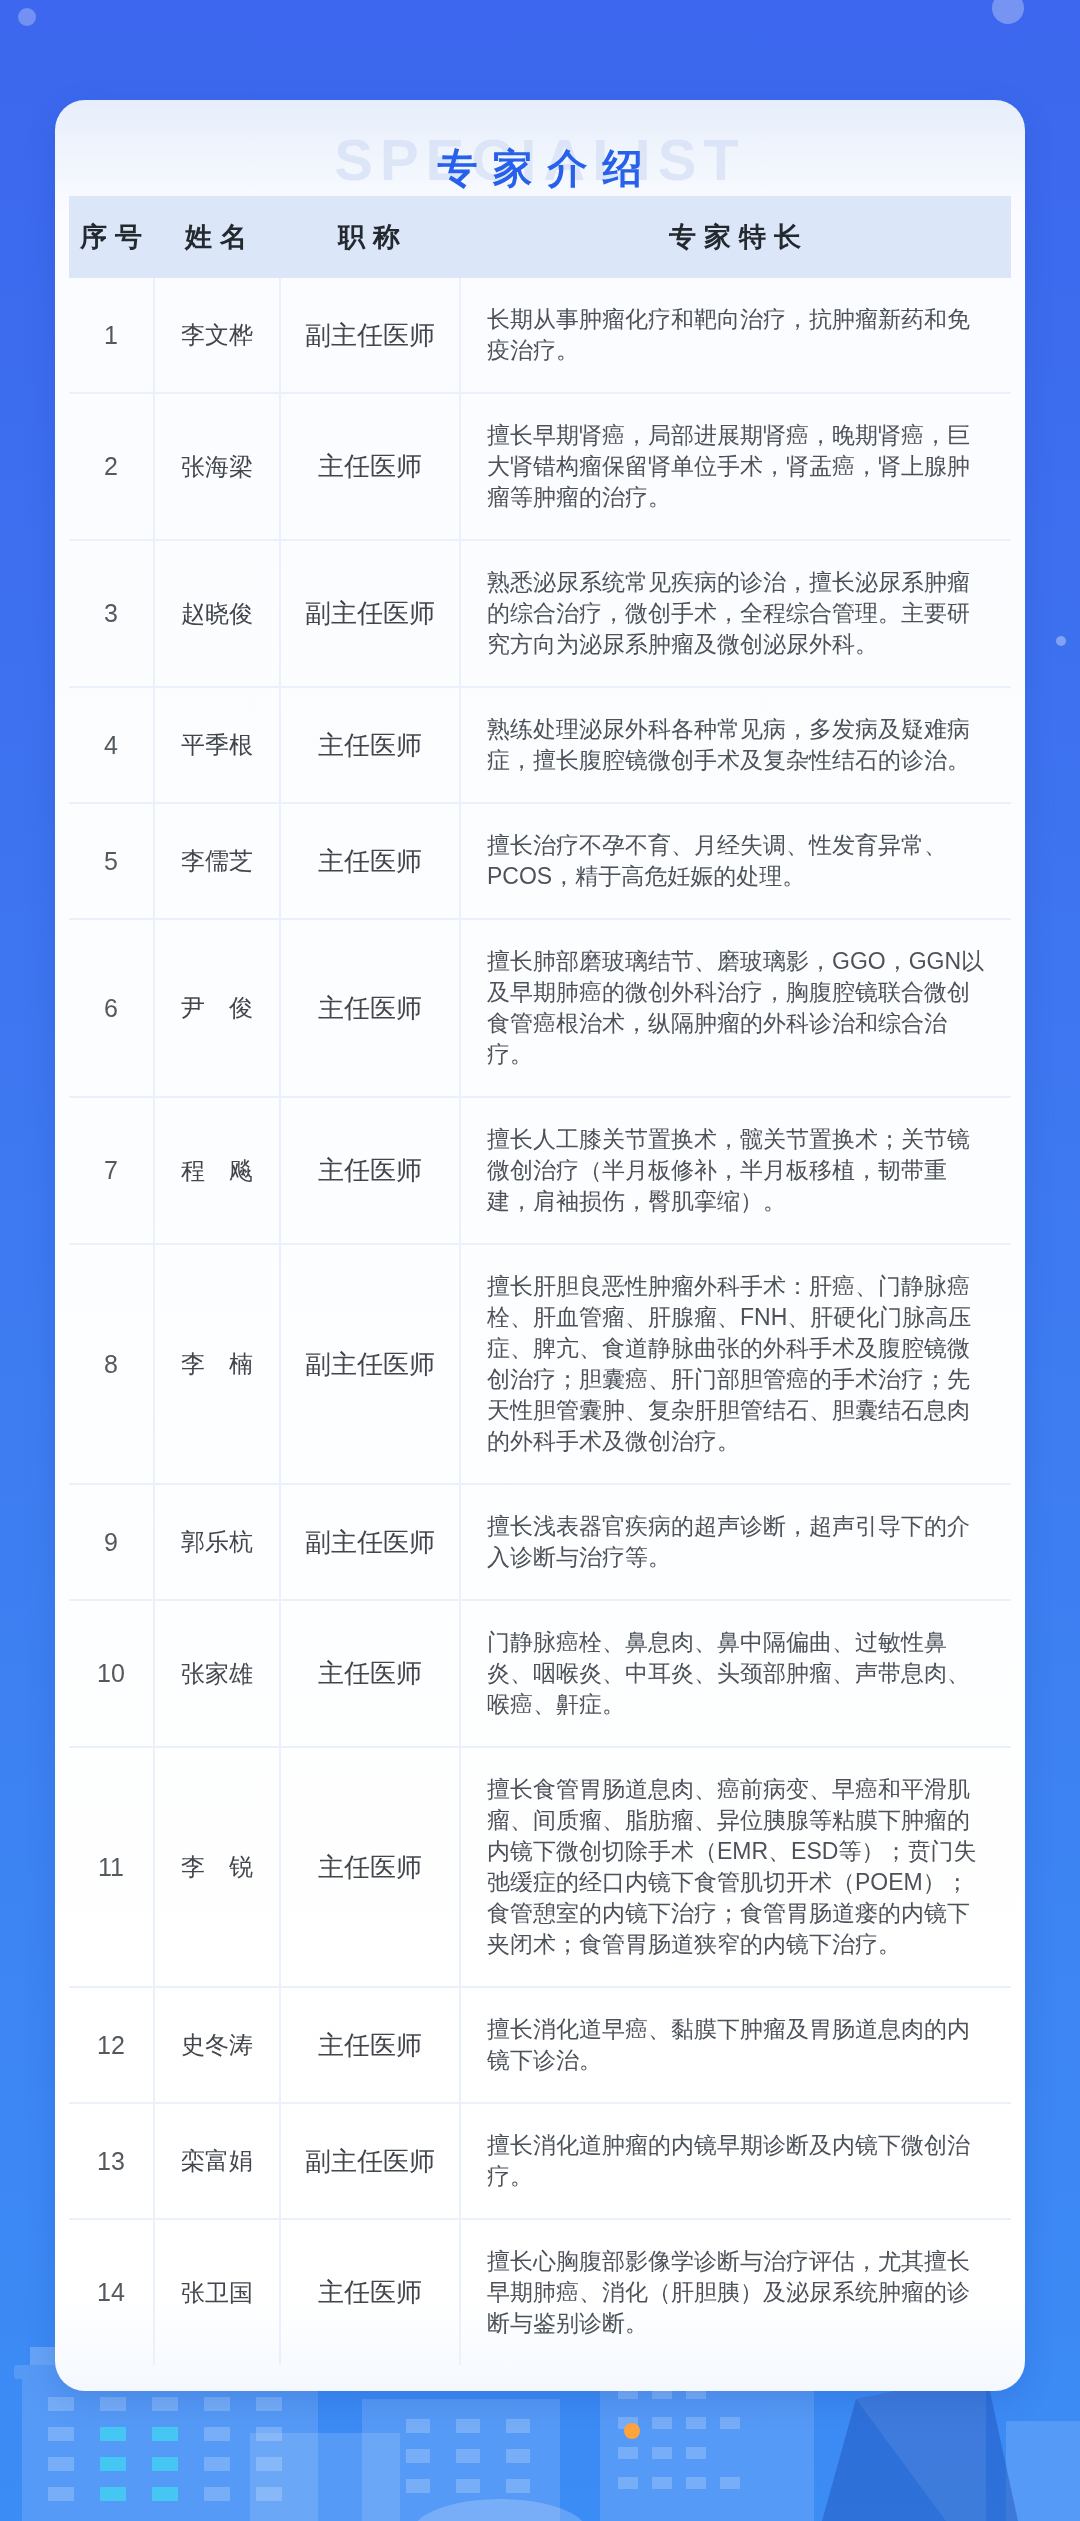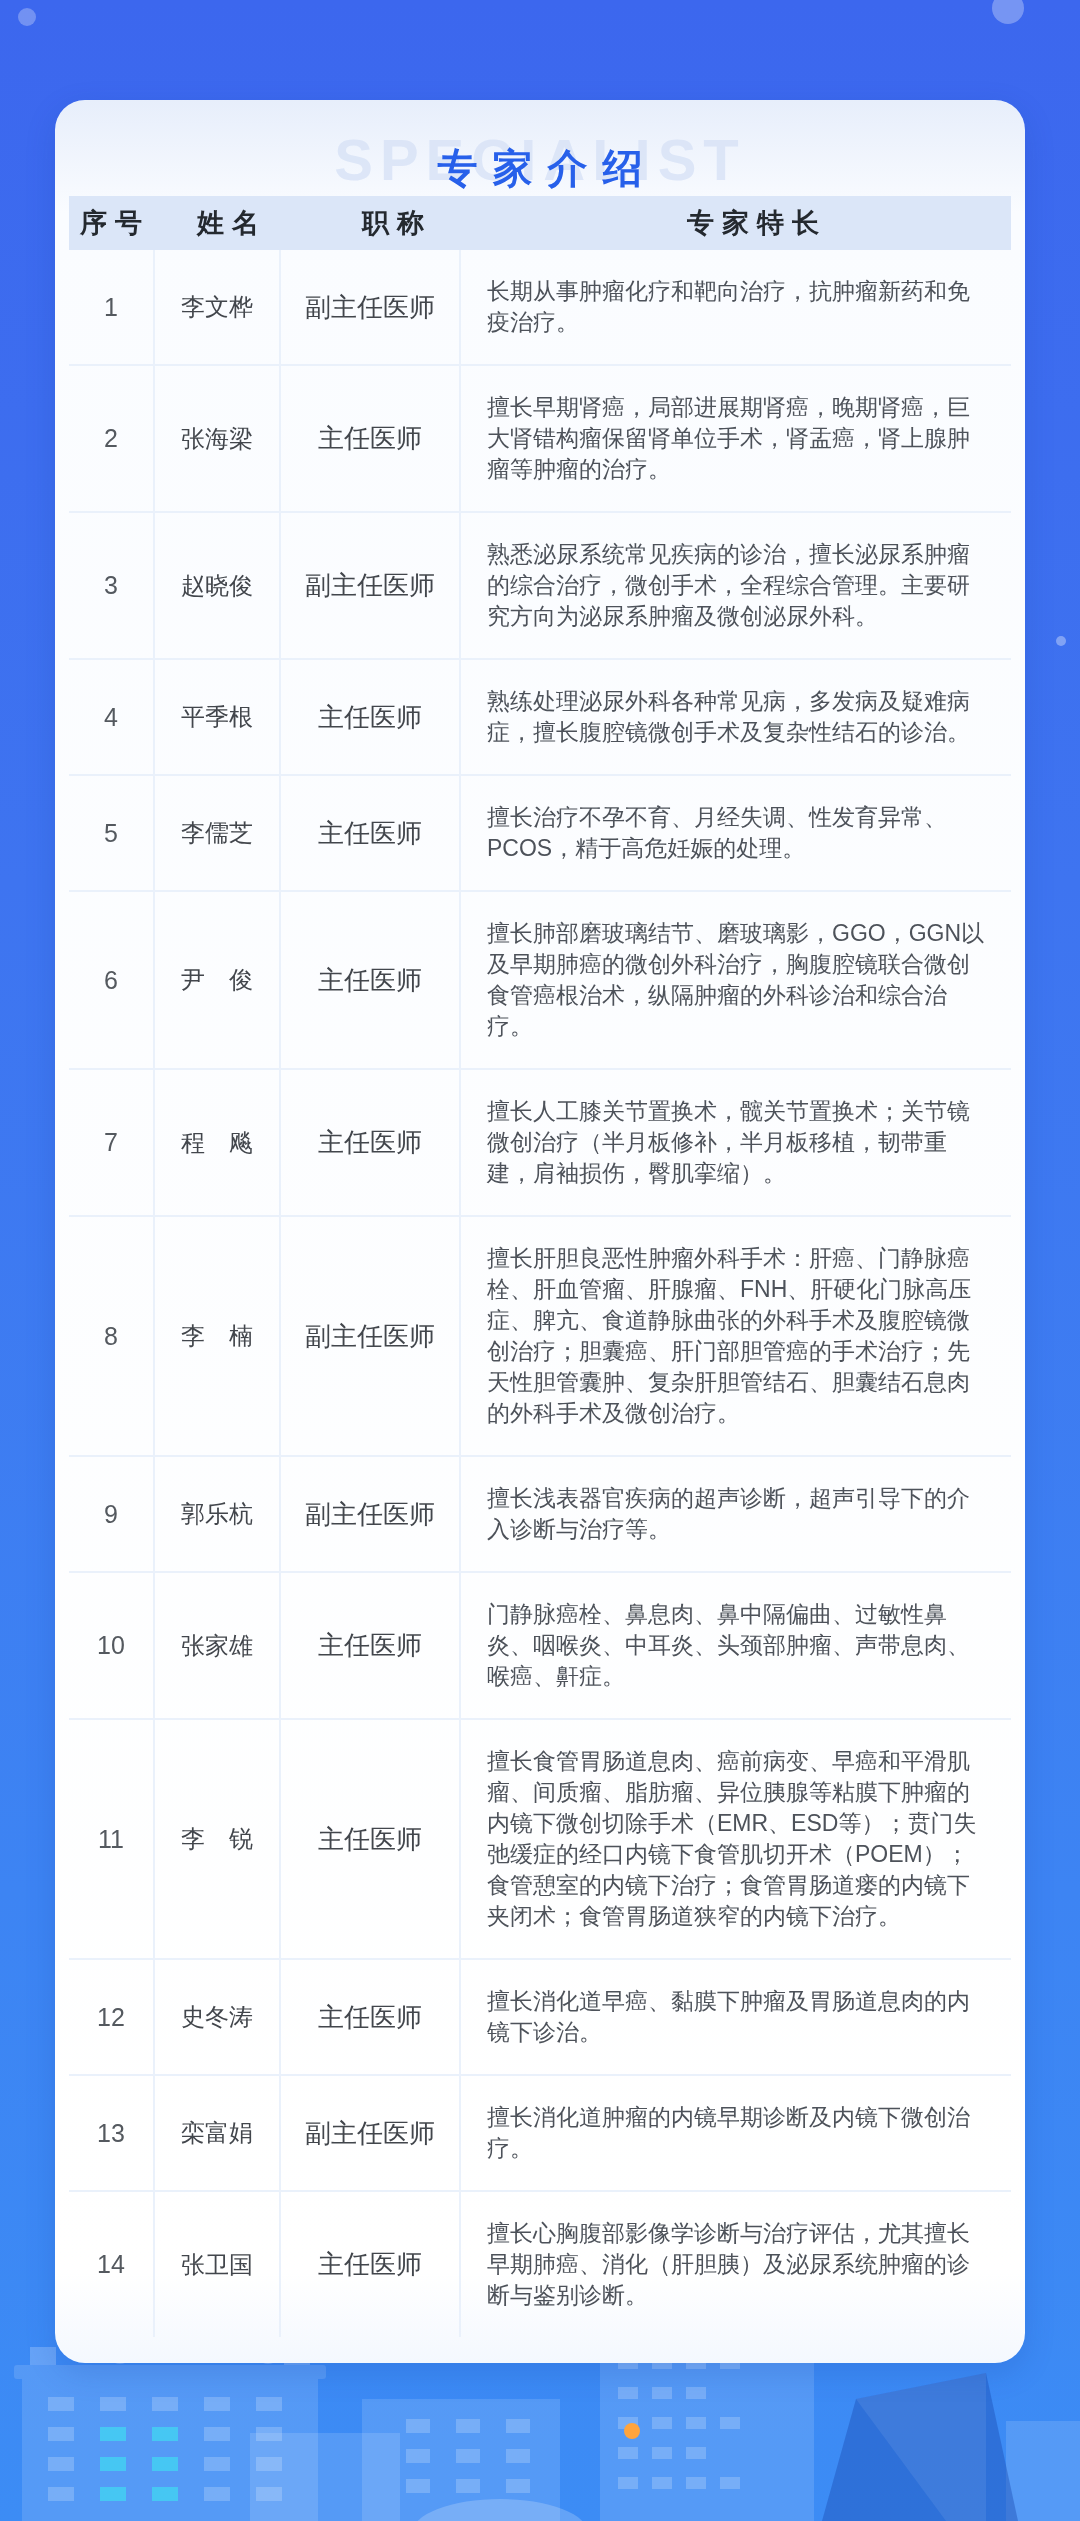--- a/index.html
+++ b/index.html
@@ -26,22 +26,22 @@
     position:absolute;left:50%;top:56%;transform:translate(-50%,-50%);
     font-size:58px;font-weight:700;letter-spacing:7px;color:#d6e1f6;opacity:.75;white-space:nowrap;
   }
   .title{
     position:relative;font-size:40px;font-weight:700;letter-spacing:15px;text-indent:15px;color:#2760ea;white-space:nowrap;
   }
 
   .table{width:100%}
   .thead{
     display:grid;grid-template-columns:84px 126px 180px 1fr;
-    background:#dbe6f8;height:54px;align-items:center;
-    font-weight:700;font-size:27px;color:#24292f;letter-spacing:8px;text-align:center;gap:12px;
+    background:#dbe6f8;height:82px;align-items:center;
+    font-weight:700;font-size:27px;color:#24292f;letter-spacing:8px;text-align:center;
   }
   .thead .hcell{text-indent:8px}
   .trow{display:grid;grid-template-columns:84px 126px 180px 1fr;border-top:2px solid #eaf1fb}
   #tbody .trow:first-child{border-top:none}
   .cell{
     display:flex;align-items:center;justify-content:center;
     font-size:24px;color:#4b5058;padding:18px 4px;min-height:102px;text-align:center;
   }
   .c-no{font-size:25px;color:#54595f}
   .c-name{border-left:2px solid #eaf1fb;color:#42464c}

